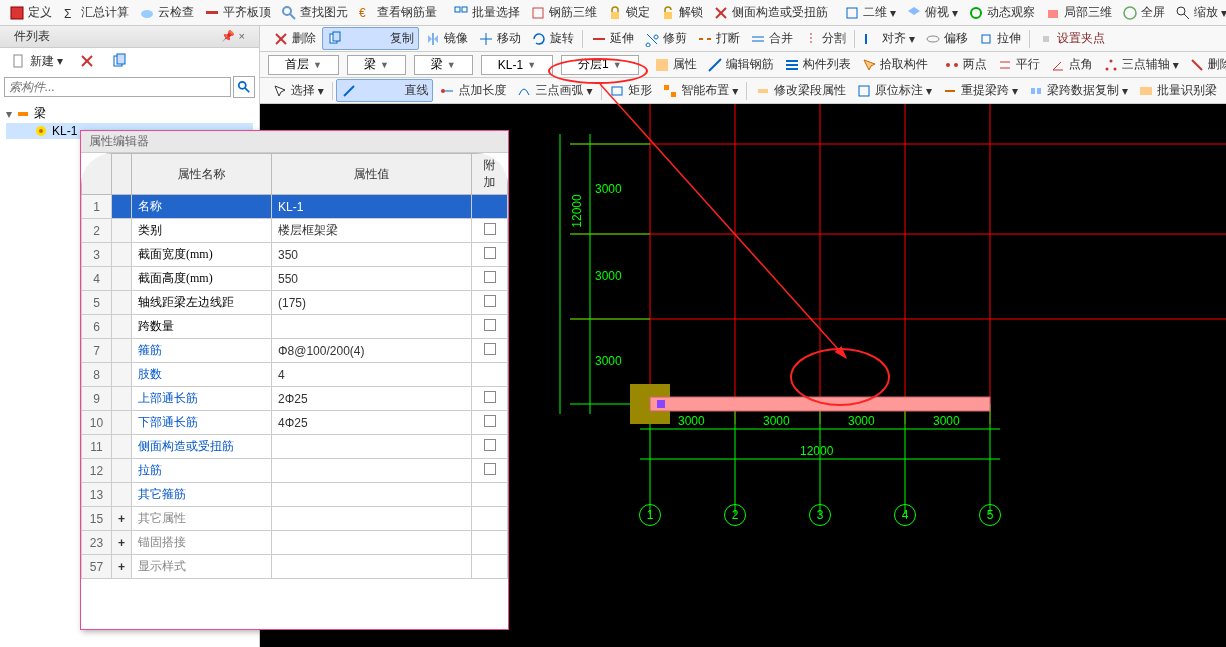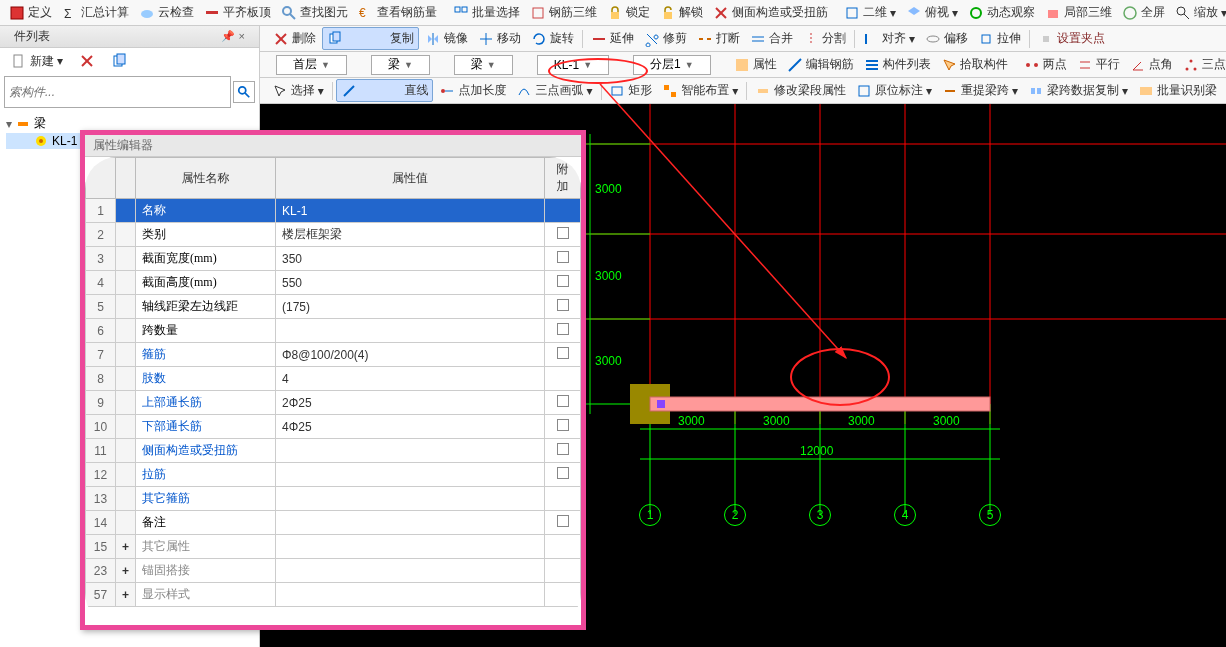--- a/index.html
+++ b/index.html
@@ -9,37 +9,37 @@
 .tbtn { display: inline-flex; align-items: center; gap: 3px; padding: 2px 4px; margin: 0 1px; color: #333; cursor: pointer; border-radius: 2px; }
 .tbtn.active { background: #cde0ff; border: 1px solid #7aa5d6; gap: 47px; }
 .tbtn .ico { width: 16px; height: 16px; display: inline-block; }
 .sep { width: 1px; height: 18px; background: #ccc; margin: 0 3px; }
 
 .left-panel { position: absolute; left: 0; top: 26px; width: 260px; bottom: 0; background: #fff; border-right: 1px solid #ccc; }
 .panel-header { height: 22px; background: linear-gradient(#f0f0f0,#e0e0e0); border-bottom: 1px solid #ccc; display: flex; align-items: center; padding: 0 14px; color: #333; }
 .panel-header .x { margin-left: auto; font-size: 11px; color: #666; }
 .panel-newbar { height: 26px; display: flex; align-items: center; padding: 0 6px; gap: 6px; }
 .search-row { display: flex; align-items: center; padding: 2px 4px; gap: 2px; }
-.search-row input { flex: 1; height: 32px; border: 1px solid #aaa; padding: 0 4px; font-style: italic; color: #888; }
+.search-row input { flex: 1; height: 20px; border: 1px solid #aaa; padding: 0 4px; font-style: italic; color: #888; }
 .search-btn { width: 22px; height: 22px; border: 1px solid #aaa; background: #fff; display:flex; align-items:center; justify-content:center; }
 
 .tree { padding: 4px 6px; }
 .tree-node { display: flex; align-items: center; gap: 4px; padding: 1px 0; }
 .tree-node.selected { background: #cce4ff; }
 .tree-ico { width: 14px; height: 14px; display:inline-block; }
 
 .right-area { position: absolute; left: 260px; right: 0; top: 26px; bottom: 0; background: #fff; }
 .sub-toolbar { height: 26px; border-bottom: 1px solid #ccc; display:flex; align-items:center; padding:0 4px; background:#f8f8f8; white-space:nowrap; overflow:hidden; }
-.combo { display:inline-flex; align-items:center; border:1px solid #aaa; height:20px; padding:0 16px; background:#fff; margin:0 12px; }
+.combo { display:inline-flex; align-items:center; border:1px solid #aaa; height:20px; padding:0 16px; background:#fff; margin:0 4px; }
 .combo .caret { margin-left:4px; font-size:9px; color:#666; }
 
 .canvas { position:absolute; left:0; right:0; top:78px; bottom:0; background:#000; overflow:hidden; }
 
 
-.prop-editor { position:absolute; left:80px; top:130px; width:506px; height:500px; background:#fff; border:5px solid #ec4899; box-shadow:2px 2px 6px rgba(0,0,0,0.3); z-index:50; display:flex; flex-direction:column; }
+.prop-editor { position:absolute; left:80px; top:130px; width:429px; height:500px; background:#fff; border:1px solid #ec4899; box-shadow:2px 2px 6px rgba(0,0,0,0.3); z-index:50; display:flex; flex-direction:column; }
 .prop-title { height:22px; background:#e8e8e8; display:flex; align-items:center; padding:0 8px; color:#666; border-bottom:1px solid #ccc; }
 .prop-table { flex:1; overflow:auto;border-radius:32px; }
 table.pgrid { width:100%; border-collapse:collapse; }
 table.pgrid th { background:#f0f0f0; border:1px solid #bbb; padding:3px 6px; text-align:center; font-weight:normal; color:#333; }
 table.pgrid td { border:1px solid #ccc; padding:3px 6px; height:19px; }
 table.pgrid td.idx { width:30px; text-align:center; background:#f5f5f5; color:#666; }
 table.pgrid td.plus { width:16px; text-align:center; background:#f5f5f5; color:#333; font-weight:bold; }
 table.pgrid td.name { width:140px;font-family:Liberation Serif, serif; }
 table.pgrid td.name.link { color:#0055cc; }
 table.pgrid td.name.gray { color:#888; }
@@ -631,27 +631,20 @@
             <td class="chk"><span class="cb"></span></td>
           </tr>
           <tr>
             <td class="idx">13</td>
             <td class="plus"></td>
             <td class="name link">其它箍筋</td>
             <td class="val"></td>
             <td class="chk"></td>
           </tr>
           <tr>
-            <td class="idx">14</td>
-            <td class="plus"></td>
-            <td class="name">备注</td>
-            <td class="val"></td>
-            <td class="chk"><span class="cb"></span></td>
-          </tr>
-          <tr>
             <td class="idx">15</td>
             <td class="plus">+</td>
             <td class="name gray">其它属性</td>
             <td class="val"></td>
             <td class="chk"></td>
           </tr>
           <tr>
             <td class="idx">23</td>
             <td class="plus">+</td>
             <td class="name gray">锚固搭接</td>

